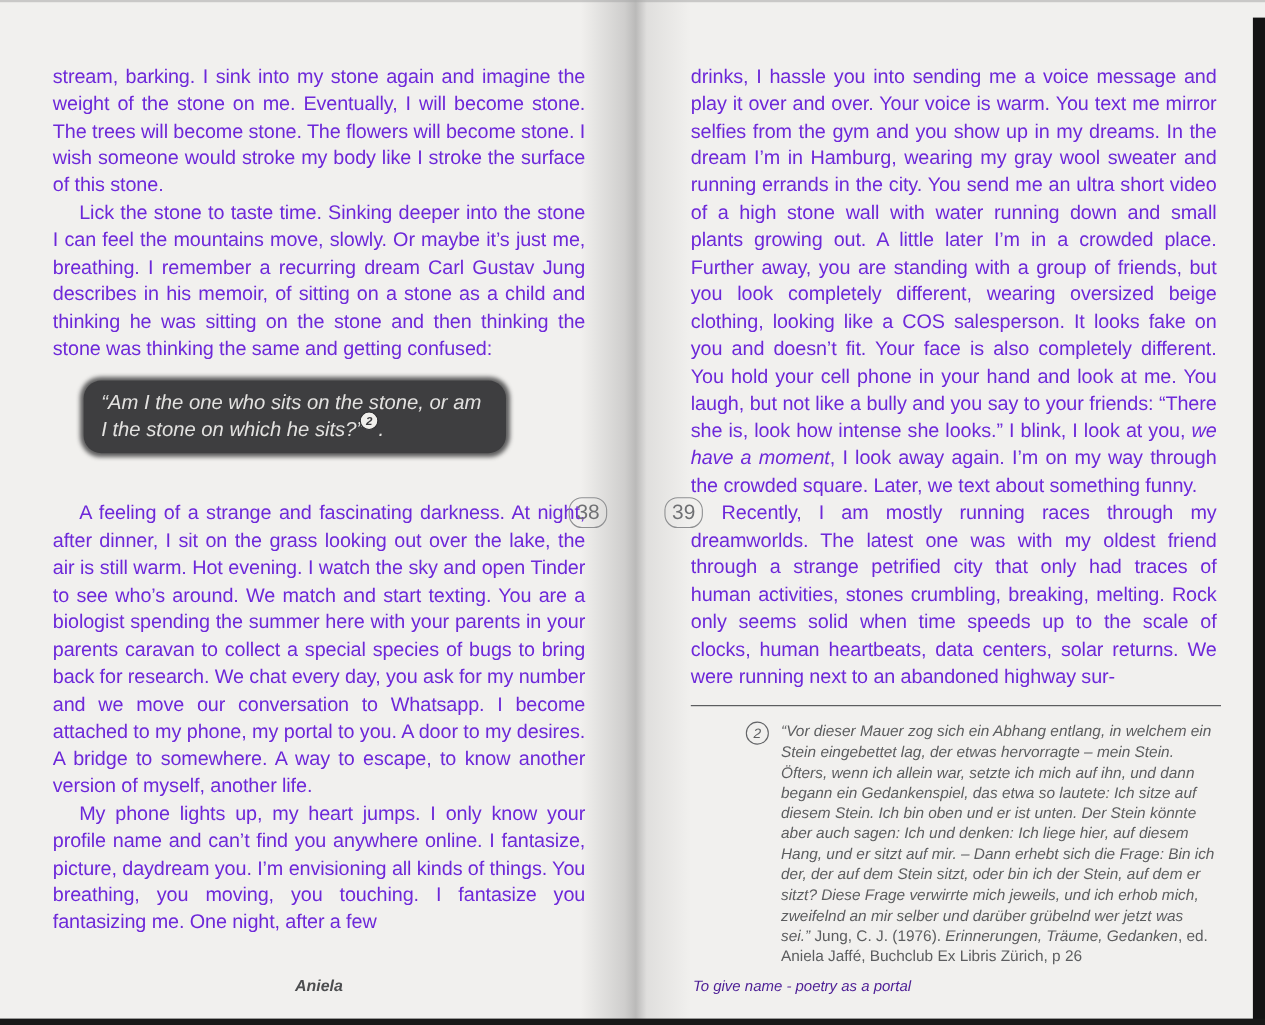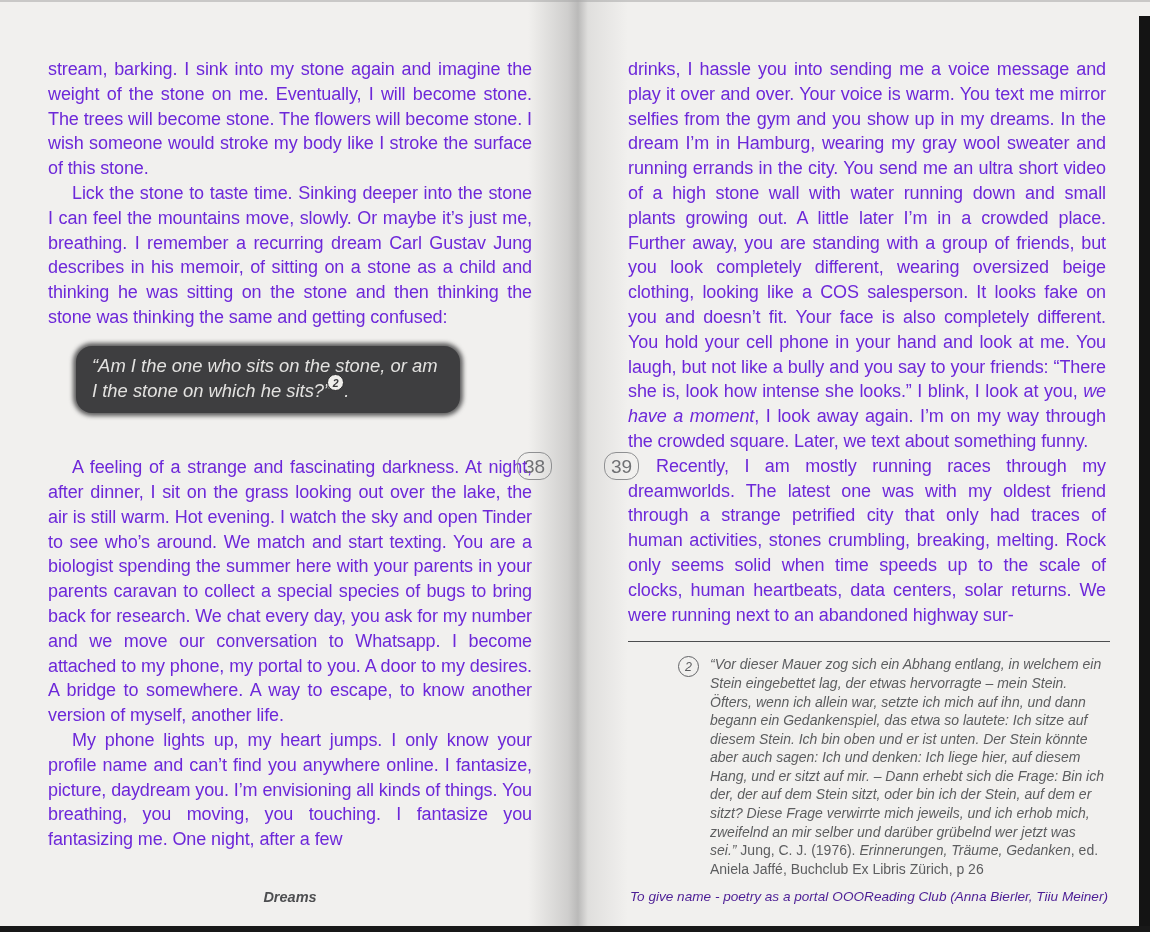--- a/index.html
+++ b/index.html
@@ -92,41 +92,40 @@
       <p class="body-text">stream, barking. I sink into my stone again and imagine the weight of the stone on me. Eventually, I will become stone. The trees will become stone. The flowers will become stone. I wish someone would stroke my body like I stroke the surface of this stone.</p>
       <p class="body-text indent">Lick the stone to taste time. Sinking deeper into the stone I can feel the mountains move, slowly. Or maybe it’s just me, breathing. I remember a recurring dream Carl Gustav Jung describes in his memoir, of sitting on a stone as a child and thinking he was sitting on the stone and then thinking the stone was thinking the same and getting confused:</p>
 
       <div class="quote-block"><span>“Am I the one who sits on the stone, or am I the stone on which he sits?”</span><span class="quote-ref">2</span><span>.</span></div>
 
       <p class="body-text indent gap-top">A feeling of a strange and fascinating darkness. At night, after dinner, I sit on the grass looking out over the lake, the air is still warm. Hot evening. I watch the sky and open Tinder to see who’s around. We match and start texting. You are a biologist spending the summer here with your parents in your parents caravan to collect a special species of bugs to bring back for research. We chat every day, you ask for my number and we move our conversation to Whatsapp. I become attached to my phone, my portal to you. A door to my desires. A bridge to somewhere. A way to escape, to know another version of myself, another life.</p>
       <p class="body-text indent">My phone lights up, my heart jumps. I only know your profile name and can’t find you anywhere online. I fantasize, picture, daydream you. I’m envisioning all kinds of things. You breathing, you moving, you touching. I fantasize you fantasizing me. One night, after a few</p>
     </div>
 
     <div class="page-number-badge badge-38">38</div>
-    <div class="footer-left">Dreams</div>
+    <div class="footer-left">Aniela</div>
   </div>
 
   <div>
     <div class="col col-right">
       <p class="body-text"><span>drinks, I hassle you into sending me a voice message and play it over and over. Your voice is warm. You text me mirror selfies from the gym and you show up in my dreams. In the dream I’m in Hamburg, wearing my gray wool sweater and running errands in the city. You send me an ultra short video of a high stone wall with water running down and small plants growing out. A little later I’m in a crowded place. Further away, you are standing with a group of friends, but you look completely different, wearing oversized beige clothing, looking like a COS salesperson. It looks fake on you and doesn’t fit. Your face is also completely different. You hold your cell phone in your hand and look at me. You laugh, but not like a bully and you say to your friends: “There she is, look how intense she looks.” I blink, I look at you, </span><span class="ital">we have a moment</span><span>, I look away again. I’m on my way through the crowded square. Later, we text about something funny.</span></p>
 
       <p class="body-text indent-lg">Recently, I am mostly running races through my dreamworlds. The latest one was with my oldest friend through a strange petrified city that only had traces of human activities, stones crumbling, breaking, melting. Rock only seems solid when time speeds up to the scale of clocks, human heartbeats, data centers, solar returns. We were running next to an abandoned highway sur-</p>
 
       <hr class="fn-rule">
 
       <div class="footnote">
         <span class="fn-num">2</span>
         <div class="fn-text"><span>“Vor dieser Mauer zog sich ein Abhang entlang, in welchem ein Stein eingebettet lag, der etwas hervorragte – mein Stein. Öfters, wenn ich allein war, setzte ich mich auf ihn, und dann begann ein Gedankenspiel, das etwa so lautete: Ich sitze auf diesem Stein. Ich bin oben und er ist unten. Der Stein könnte aber auch sagen: Ich und denken: Ich liege hier, auf diesem Hang, und er sitzt auf mir. – Dann erhebt sich die Frage: Bin ich der, der auf dem Stein sitzt, oder bin ich der Stein, auf dem er sitzt? Diese Frage verwirrte mich jeweils, und ich erhob mich, zweifelnd an mir selber und darüber grübelnd wer jetzt was sei.” </span><span class="roman">Jung, C. J. (1976). </span><span>Erinnerungen, Träume, Gedanken</span><span class="roman">, ed. Aniela Jaffé, Buchclub Ex Libris Zürich, p 26</span></div>
       </div>
     </div>
 
     <div class="page-number-badge badge-39">39</div>
 
     <div class="footer-right">
       <span>To give name - poetry as a portal</span>
-      <span>OOOReading Club (Anna Bierler, Tiiu Meiner)</span>
     </div>
   </div>
 
   <div class="edge-top"></div>
   <div class="edge-right"></div>
   <div class="edge-bottom"></div>
 </div>
 
 </body></html>

